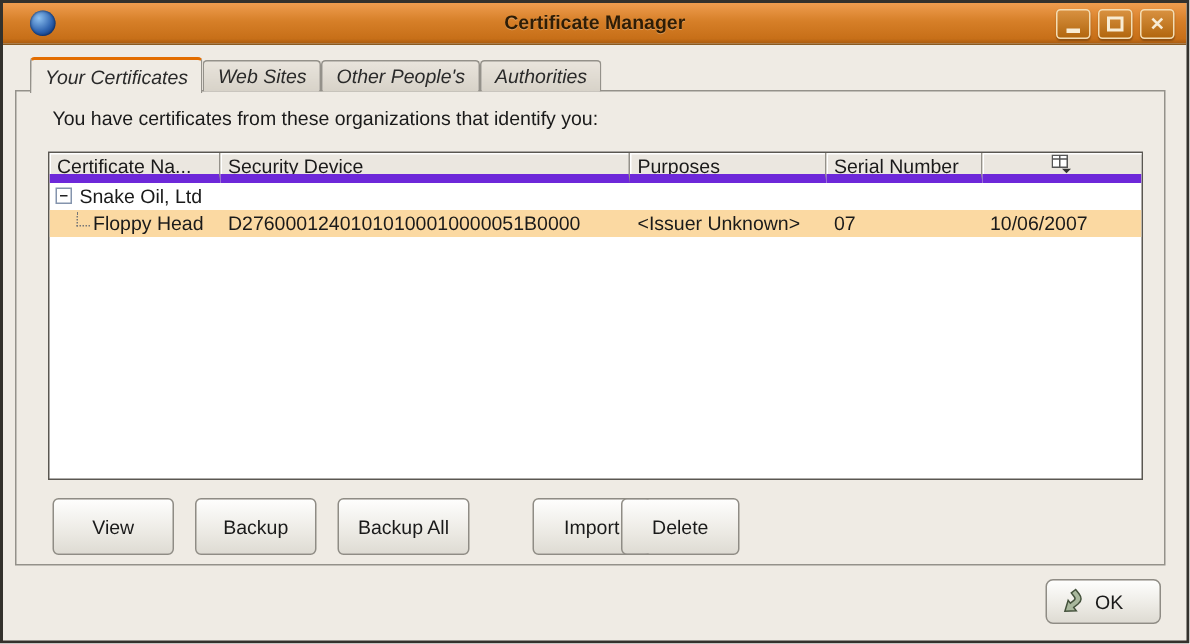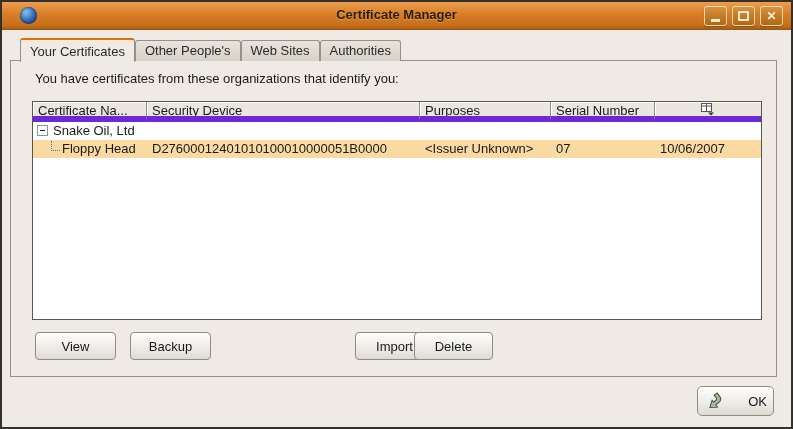--- a/index.html
+++ b/index.html
@@ -29,21 +29,21 @@
   .wbtn{
     width:21px;height:18px;border:1px solid #f2ddb4;border-radius:3px;
     background:linear-gradient(#d89140,#b2670f);
     display:flex;align-items:center;justify-content:center;
     box-shadow:0 1px 1px rgba(0,0,0,.25);cursor:default;
   }
   .glyph-min{width:9px;height:3px;background:#f8ecd4;margin-top:9px;}
   .glyph-max{width:7px;height:6px;border:2px solid #f8ecd4;}
   .glyph-x{color:#f8ecd4;font-weight:bold;font-size:12px;line-height:1;}
   
-  .tab-bar{position:absolute;left:18px;top:36px;display:flex;align-items:flex-end;z-index:3;}
+  .tab-bar{position:absolute;left:18px;top:36px;display:flex;align-items:flex-end;z-index:3;font-style:italic;}
   .tab{
     height:20px;line-height:20px;padding:0 9px;
     background:linear-gradient(#e9e4dc,#d7d2c8);
     border:1px solid #94918a;border-bottom:none;border-radius:3px 3px 0 0;
     color:#2a2a2a;white-space:nowrap;cursor:default;
   }
   .tab.active{
     height:22px;line-height:23px;background:#efebe4;
     border-top:2px solid var(--accent,#e36d00);
     position:relative;z-index:4;margin-bottom:-1px;
@@ -85,35 +85,35 @@
   .cell-purposes{left:392px;text-align:center;}
   .cell-serial{left:523px;}
   .cell-expires{left:627px;}
   .elbow{
     display:inline-block;width:8px;height:9px;
     border-left:1px dotted #777;border-bottom:1px dotted #777;
     margin-right:2px;vertical-align:2px;
   }
   
   .abtn{
-    position:absolute;top:330px;height:28px;box-sizing:border-box;
+    position:absolute;top:330px;height:38px;box-sizing:border-box;
     border:1px solid #8f8c85;border-radius:4px;
     background:linear-gradient(#fefefd,#eceae4 60%,#dedbd3);
     font-family:inherit;font-size:13px;color:#1a1a1a;z-index:2;cursor:default;
   }
   #btn-view{left:33px;width:81px;}
   #btn-backup{left:128px;width:81px;}
   #btn-backupall{left:223px;width:88px;}
   #btn-import{left:321px;width:79px;margin-left:32px;}
   #btn-delete{left:412px;width:79px;}
   .ok-btn{
     position:absolute;top:384px;right:17px;width:77px;height:30px;box-sizing:border-box;
     border:1px solid #8f8c85;border-radius:5px;
     background:linear-gradient(#fefefd,#eceae4 60%,#dedbd3);
-    display:flex;align-items:center;justify-content:space-between;gap:4px;
+    display:flex;align-items:center;justify-content:flex-start;gap:4px;
     font-family:inherit;font-size:13px;color:#1a1a1a;cursor:default;
   }
 </style>
 </head>
 <body>
 
 <div class="window">
 
   <div class="titlebar">
     <div class="win-icon"></div>
@@ -126,22 +126,22 @@
           <div class="glyph-max"></div>
         </div>
       <div class="wbtn">
           <span class="glyph-x">✕</span>
         </div>
     </div>
   </div>
 
   <div class="tab-bar">
     <div class="tab active">Your Certificates</div>
+    <div class="tab">Web Sites</div>
     <div class="tab">Other People's</div>
-    <div class="tab">Web Sites</div>
     <div class="tab">Authorities</div>
   </div>
 
   <div class="notebook"></div>
 
   <div class="desc">You have certificates from these organizations that identify you:</div>
 
   <div class="ctable">
     <div class="thead">
       <div class="th" style="width:114px">Certificate Na...</div>
@@ -166,20 +166,21 @@
       <span class="cell cell-name"><span class="elbow"></span><span>Floppy Head</span></span>
       <span class="cell cell-device">D27600012401010100010000051B0000</span>
       <span class="cell cell-purposes">&lt;Issuer Unknown&gt;</span>
       <span class="cell cell-serial">07</span>
       <span class="cell cell-expires">10/06/2007</span>
     </div>
   </div>
 
   <button class="abtn" id="btn-view">View</button>
   <button class="abtn" id="btn-backup">Backup</button>
+  <button class="abtn" id="btn-backupall">Backup All</button>
   <button class="abtn" id="btn-import">Import</button>
   <button class="abtn" id="btn-delete">Delete</button>
 
   <button class="ok-btn">
     <svg width="22" height="20" viewBox="0 0 22 20">
       <g transform="rotate(-38 11 10)">
         <path d="M3 12 L9.2 7.6 V10 H12.2 C13.4 10 13.9 9.4 13.9 8.2 V5 H17.6 V8.6 C17.6 11.6 15.9 13.6 12.9 13.6 H9.2 V16.4 Z" fill="#a9b89d" stroke="#44523c" stroke-width="1"></path>
       </g>
     </svg>
     <span>OK</span>

